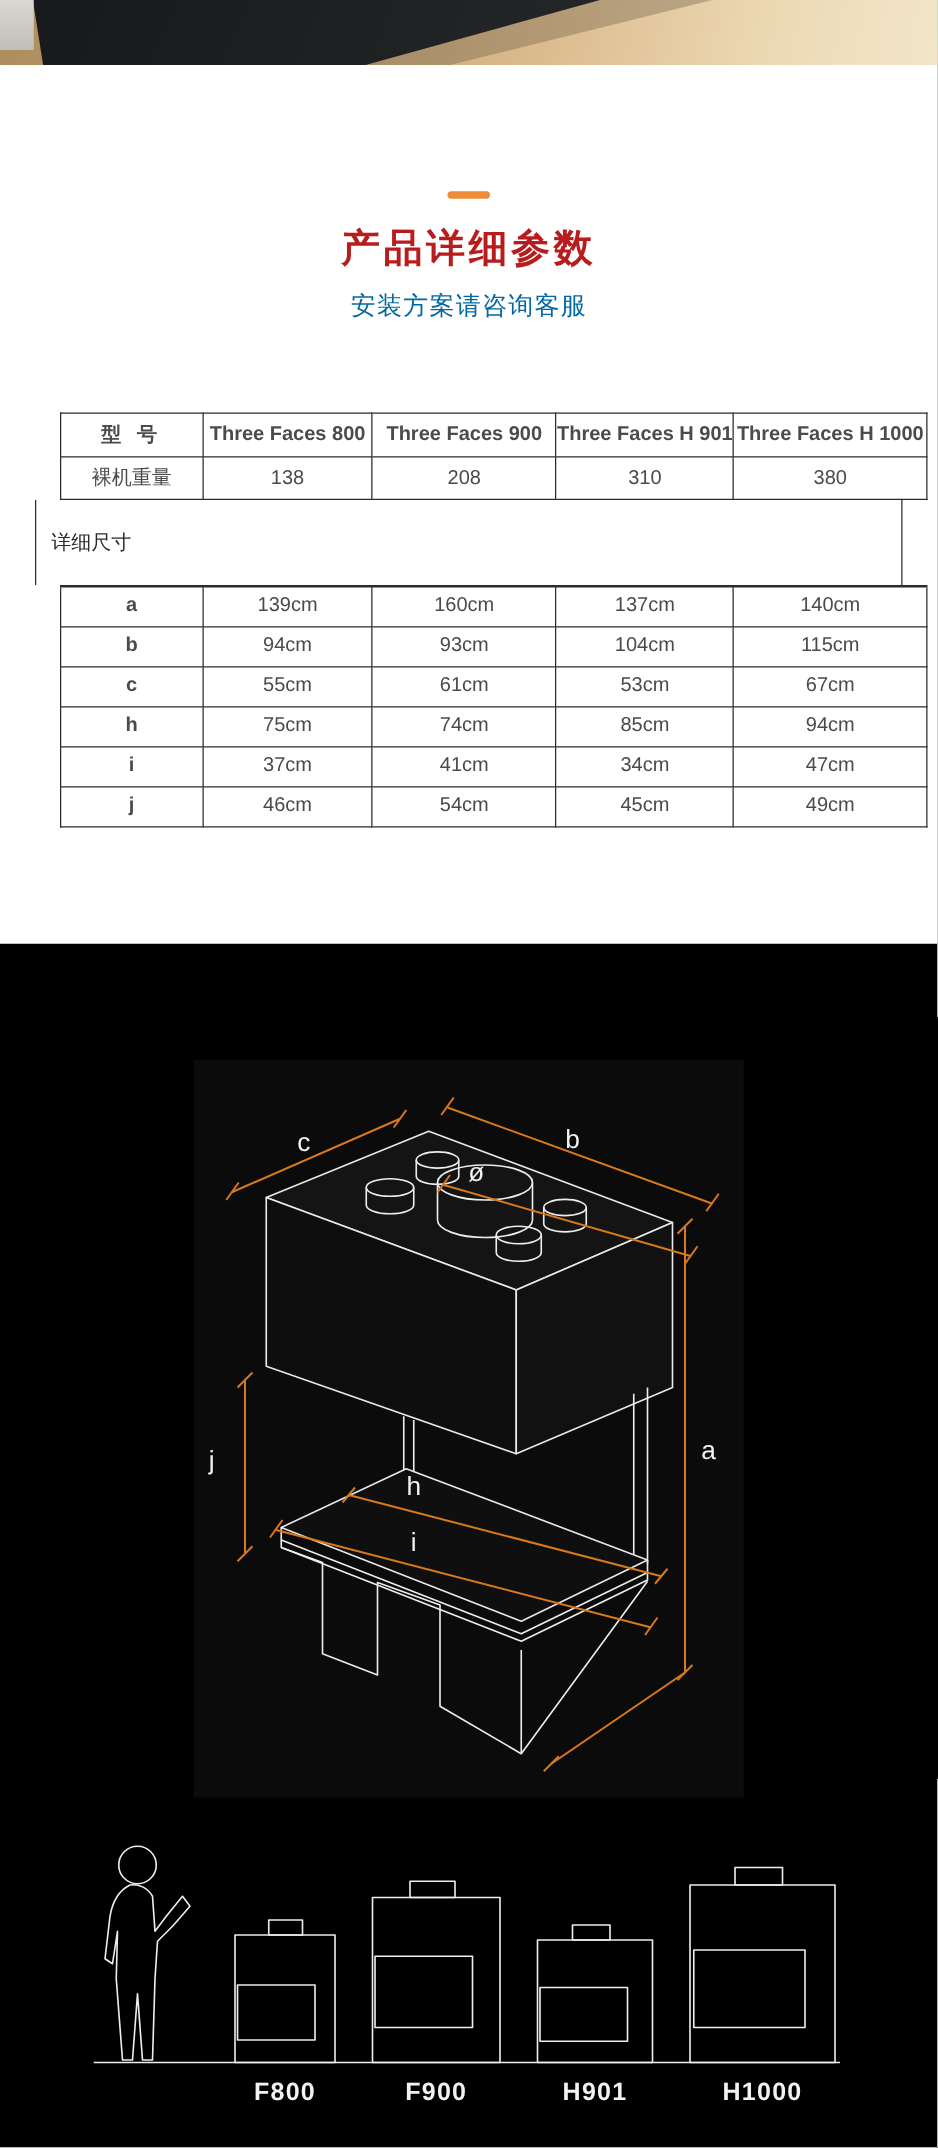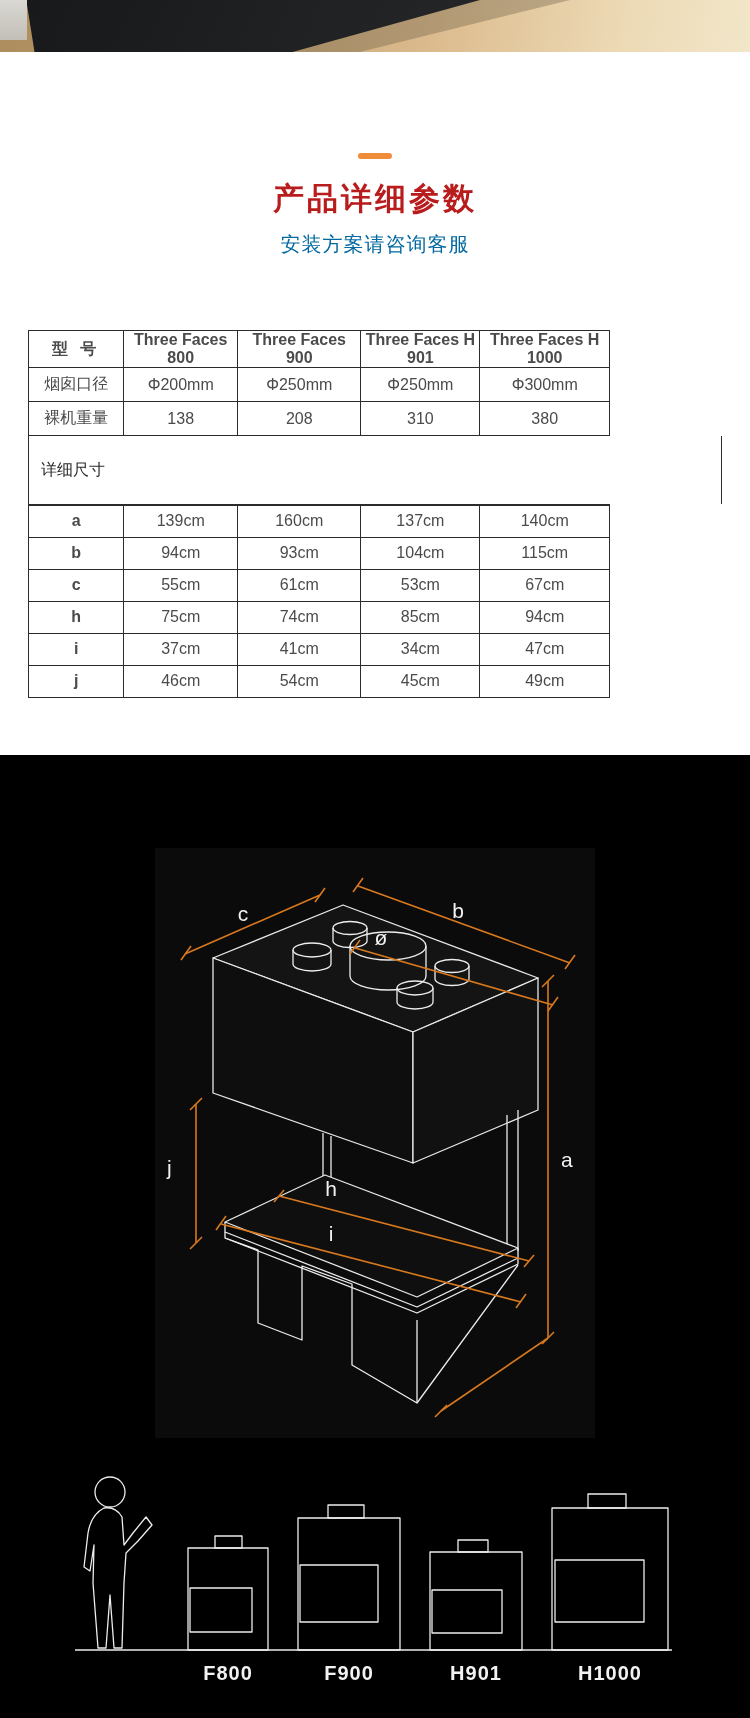--- a/index.html
+++ b/index.html
@@ -20,21 +20,21 @@
 
   
   .divider-bar{position:absolute;left:358px;top:153px;width:34px;height:6px;border-radius:3px;background:#EE8C3A;}
   .page-title{position:absolute;left:0;top:178px;width:750px;text-align:center;
         font-size:31px;font-weight:bold;color:#b91c1c;letter-spacing:3px;}
   .page-subtitle{position:absolute;left:0;top:231px;width:750px;text-align:center;
         font-size:20px;color:#0369a1;letter-spacing:1px;}
 
   
   .table-wrap{position:absolute;left:28px;top:330px;width:694px;}
-  table.spec{width:582px;border-collapse:collapse;table-layout:fixed;}
+  table.spec{width:694px;border-collapse:collapse;table-layout:fixed;margin-left:20px;}
   table.spec td{border:1px solid #2b2b2b;text-align:center;vertical-align:middle;
         color:#4b4b4b;font-size:16px;padding:0;}
   col.c0{width:16.4%}col.c1{width:19.6%}col.c2{width:21.2%}col.c3{width:20.5%}col.c4{width:22.3%}
   tr.r-head{height:35px;}  tr.r-top{height:34px;}  tr.r-dim{height:32px;}
   td.lbl{color:#2a2a2a;font-size:15px;}
   td.model{font-weight:bold;font-size:13px;color:#1d1d1d;}
   td.modelzh{font-weight:bold;font-size:16px;letter-spacing:4px;color:#1d1d1d;}
   td.phi{font-size:17px;}
   td.letter{font-weight:bold;font-size:16px;color:#1d1d1d;}
   .section-row{box-sizing:border-box;width:694px;height:68px;border-left:1px solid #2b2b2b;
@@ -78,27 +78,20 @@
         </colgroup>
       <tbody>
           <tr class="r-head">
         <td class="modelzh">型 号</td>
         <td class="model">Three  Faces 800</td>
         <td class="model">Three  Faces 900</td>
         <td class="model">Three  Faces H 901</td>
         <td class="model">Three  Faces H 1000</td>
       </tr>
       <tr class="r-top">
-        <td class="lbl">烟囱口径</td>
-        <td class="phi">Φ200mm</td>
-        <td class="phi">Φ250mm</td>
-        <td class="phi">Φ250mm</td>
-        <td class="phi">Φ300mm</td>
-      </tr>
-      <tr class="r-top">
         <td class="lbl">裸机重量</td>
         <td>138</td>
         <td>208</td>
         <td>310</td>
         <td>380</td>
       </tr>
     </tbody>
       </table>
 
     <div class="section-row">

